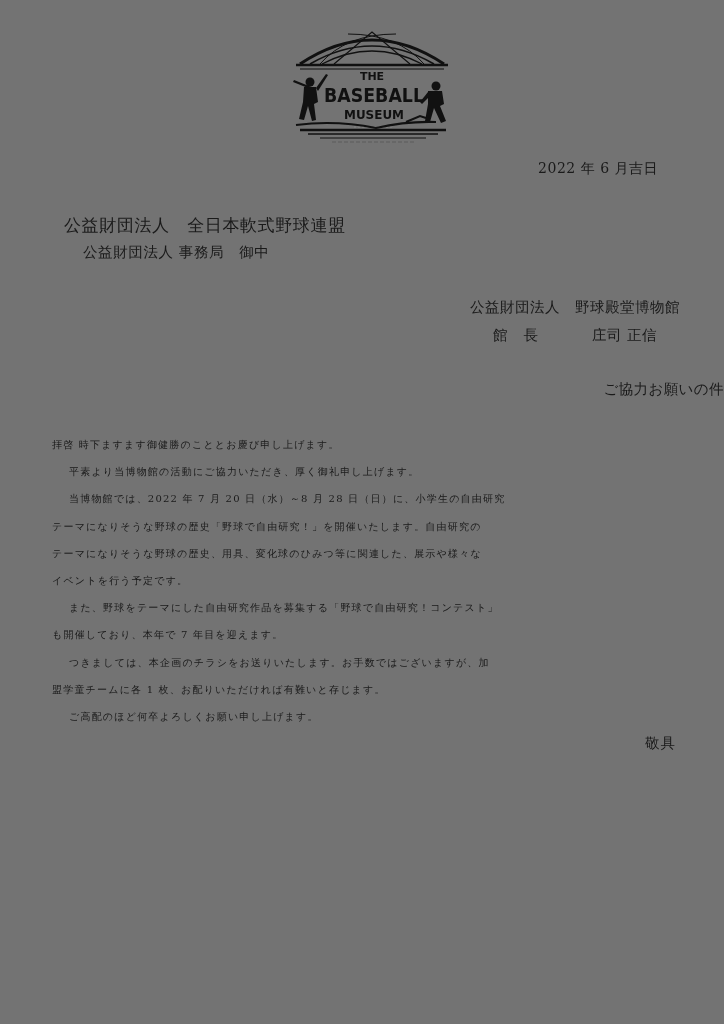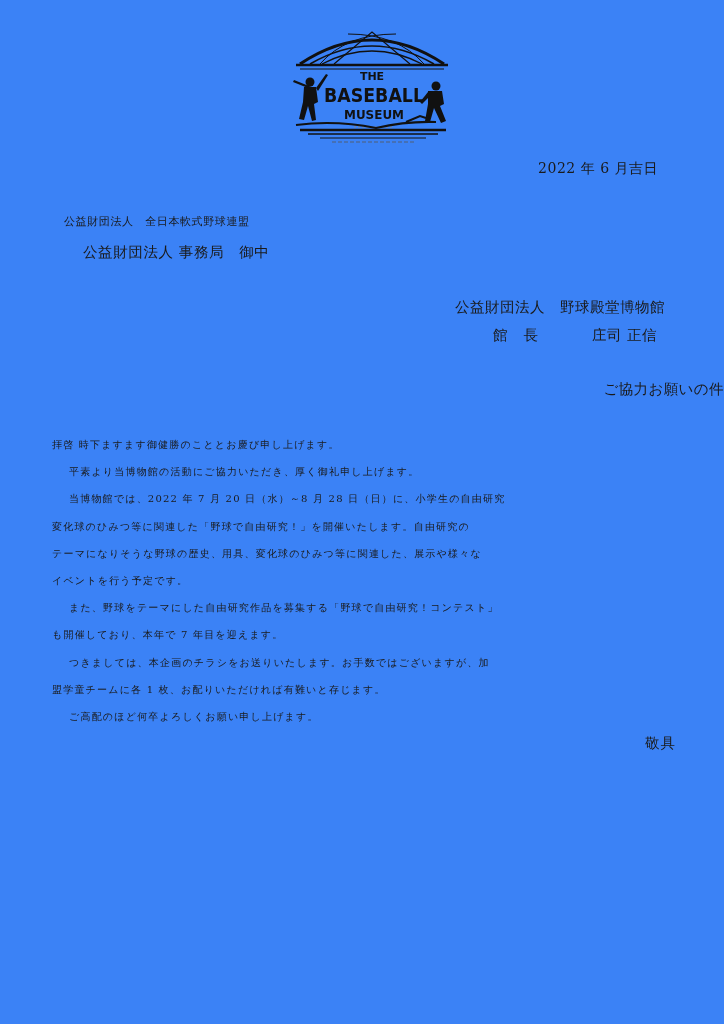--- a/index.html
+++ b/index.html
@@ -12,50 +12,50 @@
       height: 1024px;
       position: relative;
       overflow: hidden;
       color: #1a1a1a;
       font-family: "DejaVu Serif", "Liberation Serif", serif;
     }
     .page {
       position: absolute;
       left: 0; top: 0;
       width: 724px; height: 1024px;
-      background: #3b82f6;
+      background: #737373;
     }
     .logo {
       position: absolute;
       left: 286px;
       top: 24px;
       width: 172px;
       height: 122px;
     }
     .abs { position: absolute; white-space: nowrap; }
     .date {
       right: 66px;
       top: 160px;
       font-size: 14px;
       letter-spacing: 0.5px;
     }
     .addr1 {
       left: 64px;
       top: 214px;
-      font-size: 11px;
+      font-size: 17px;
       letter-spacing: 0.6px;
     }
     .addr2 {
       left: 83px;
       top: 243px;
       font-size: 14.5px;
       letter-spacing: 0.6px;
     }
     .sender1 {
-      right: 59px;
+      right: 44px;
       top: 298px;
       font-size: 14.5px;
       letter-spacing: 0.5px;
     }
     .sender2 {
       left: 493px;
       top: 326px;
       font-size: 14.5px;
       letter-spacing: 0.5px;
     }
@@ -145,21 +145,21 @@
   <div class="abs sender2">
     <span class="title-role">館長</span><span>庄司 正信</span>
   </div>
 
   <div class="abs subject">ご協力お願いの件</div>
 
   <div class="body-text">
     <span class="line">拝啓 時下ますます御健勝のこととお慶び申し上げます。</span>
     <span class="line indent">平素より当博物館の活動にご協力いただき、厚く御礼申し上げます。</span>
     <span class="line indent">当博物館では、2022 年 7 月 20 日（水）～8 月 28 日（日）に、小学生の自由研究</span>
-    <span class="line">変化球のひみつ等に関連した「野球で自由研究！」を開催いたします。自由研究の</span>
+    <span class="line">テーマになりそうな野球の歴史「野球で自由研究！」を開催いたします。自由研究の</span>
     <span class="line">テーマになりそうな野球の歴史、用具、変化球のひみつ等に関連した、展示や様々な</span>
     <span class="line">イベントを行う予定です。</span>
     <span class="line indent">また、野球をテーマにした自由研究作品を募集する「野球で自由研究！コンテスト」</span>
     <span class="line">も開催しており、本年で 7 年目を迎えます。</span>
     <span class="line indent">つきましては、本企画のチラシをお送りいたします。お手数ではございますが、加</span>
     <span class="line">盟学童チームに各 1 枚、お配りいただければ有難いと存じます。</span>
     <span class="line indent">ご高配のほど何卒よろしくお願い申し上げます。</span>
   </div>
 
   <div class="abs closing">敬具</div>

